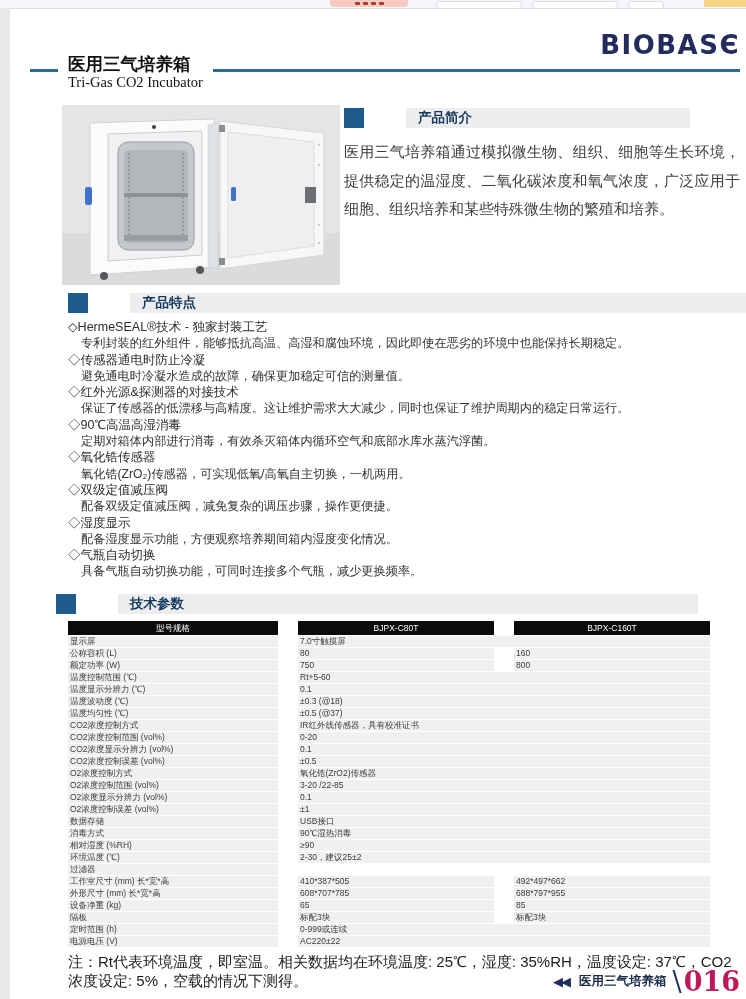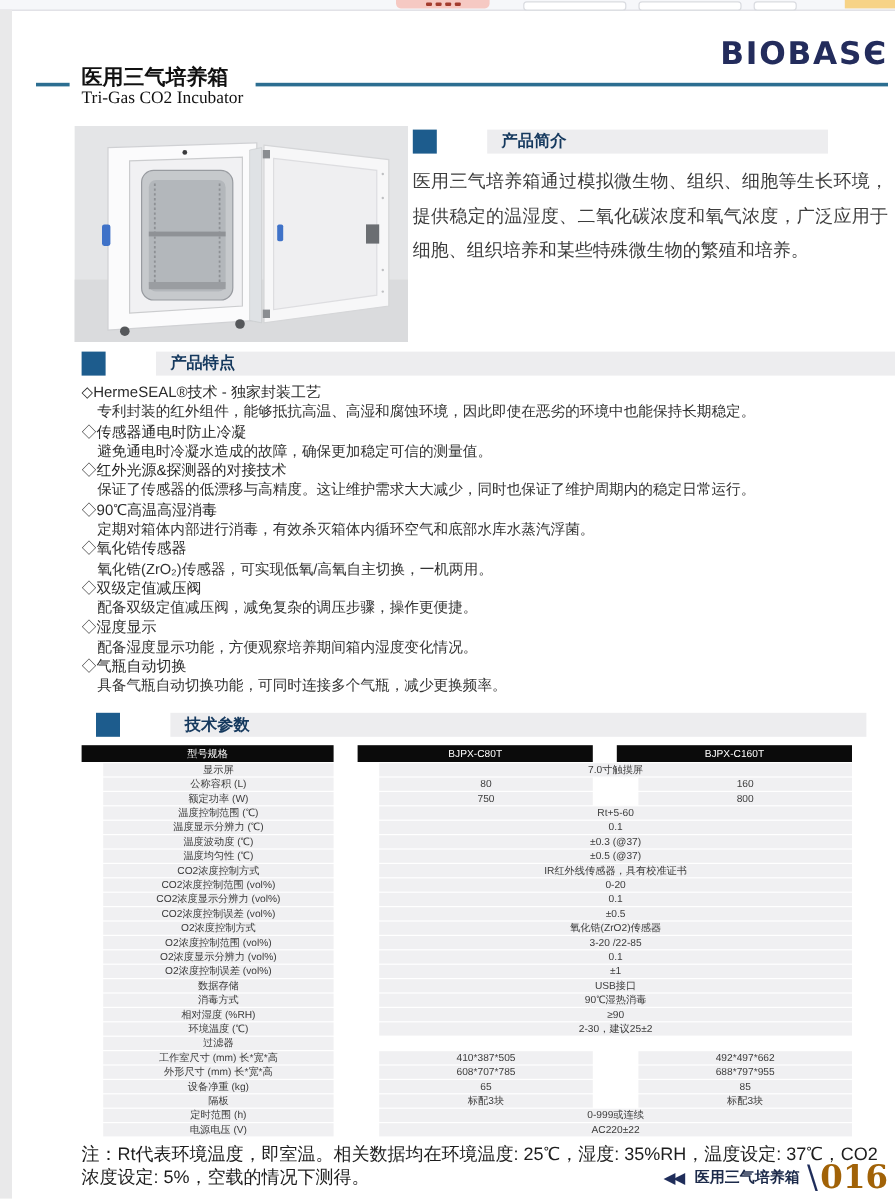--- a/index.html
+++ b/index.html
@@ -32,29 +32,29 @@
   .intro-text{position:absolute;left:344px;top:138px;width:396px;font-size:15px;line-height:28.5px;color:#3d3d3d;text-align:justify;}
   
   .features{position:absolute;left:68px;top:319px;width:660px;}
   .feat-title{font-size:12.5px;line-height:16.3px;color:#2b2b2b;}
   .feat-desc{font-size:12.2px;line-height:16.3px;color:#333333;padding-left:13px;}
   
   .spec-table{position:absolute;left:68px;top:621px;width:642px;}
   .spec-row{display:grid;grid-template-columns:210px 1fr 1fr;column-gap:20px;}
   .spec-head .cell{background:#0b0b0b;color:#ffffff;font-size:8.5px;line-height:12px;padding:1px 2px;text-align:center;}
   .spec-body{display:flex;flex-direction:column;gap:1px;margin-top:1px;}
-  .spec-body .cell{background:#f0f0f2;color:#3c3c3c;font-size:8.5px;line-height:9px;padding:1px 2px;text-align:center;white-space:nowrap;overflow:hidden;margin-left:18px;}
+  .spec-body .cell{background:#f0f0f2;color:#3c3c3c;font-size:8.5px;line-height:9px;padding:1px 2px;white-space:nowrap;overflow:hidden;}
   .span2{grid-column:2 / 4;}
   
   .note{position:absolute;left:68px;top:953px;width:664px;font-size:15px;color:#1d1d1d;}
   .footer{position:absolute;right:6px;top:966px;display:flex;align-items:center;}
   .footer .arrows{color:#1f2d5a;font-size:13px;letter-spacing:-2px;margin-right:10px;}
   .footer .flabel{font-size:12.5px;font-weight:600;color:#1c2a4a;margin-right:6px;}
   .footer .fslash{font-family:"DejaVu Serif", serif;font-size:27px;color:#1f2d5a;font-weight:400;margin-right:2px;}
-  .footer .fnum{font-family:"DejaVu Serif", serif;font-size:27px;font-weight:700;color:#a16207;line-height:28px;}
+  .footer .fnum{font-family:"DejaVu Serif", serif;font-size:27px;font-weight:700;color:#be185d;line-height:28px;}
   
   .product{position:absolute;left:62px;top:105px;}
 </style>
 </head>
 <body>
 
 <div class="topbar">
   <div class="tab-pink">
       <i></i>
       <i></i>
@@ -148,21 +148,21 @@
     <div class="feat-item">
     <div class="feat-title">◇湿度显示</div>
     <div class="feat-desc">配备湿度显示功能，方便观察培养期间箱内湿度变化情况。</div>
   </div>
     <div class="feat-item">
     <div class="feat-title">◇气瓶自动切换</div>
     <div class="feat-desc">具备气瓶自动切换功能，可同时连接多个气瓶，减少更换频率。</div>
   </div>
   </div>
 
-<div class="sec-head" style="left:80px;top:594px;width:642px;">
+<div class="sec-head" style="left:56px;top:594px;width:642px;">
   <div class="sec-square"></div>
   <div class="sec-bar">
       <span>技术参数</span>
     </div>
 </div>
 <div class="spec-table">
   <div class="spec-row spec-head">
     <div class="cell">型号规格</div>
     <div class="cell">BJPX-C80T</div>
     <div class="cell">BJPX-C160T</div>
@@ -185,21 +185,21 @@
       <div class="spec-row">
         <div class="cell">温度控制范围 (℃)</div>
         <div class="cell span2">Rt+5-60</div>
       </div>
       <div class="spec-row">
         <div class="cell">温度显示分辨力 (℃)</div>
         <div class="cell span2">0.1</div>
       </div>
       <div class="spec-row">
         <div class="cell">温度波动度 (℃)</div>
-        <div class="cell span2">±0.3 (@37)</div>
+        <div class="cell span2">±0.3 (@18)</div>
       </div>
       <div class="spec-row">
         <div class="cell">温度均匀性 (℃)</div>
         <div class="cell span2">±0.5 (@37)</div>
       </div>
       <div class="spec-row">
         <div class="cell">CO2浓度控制方式</div>
         <div class="cell span2">IR红外线传感器，具有校准证书</div>
       </div>
       <div class="spec-row">

